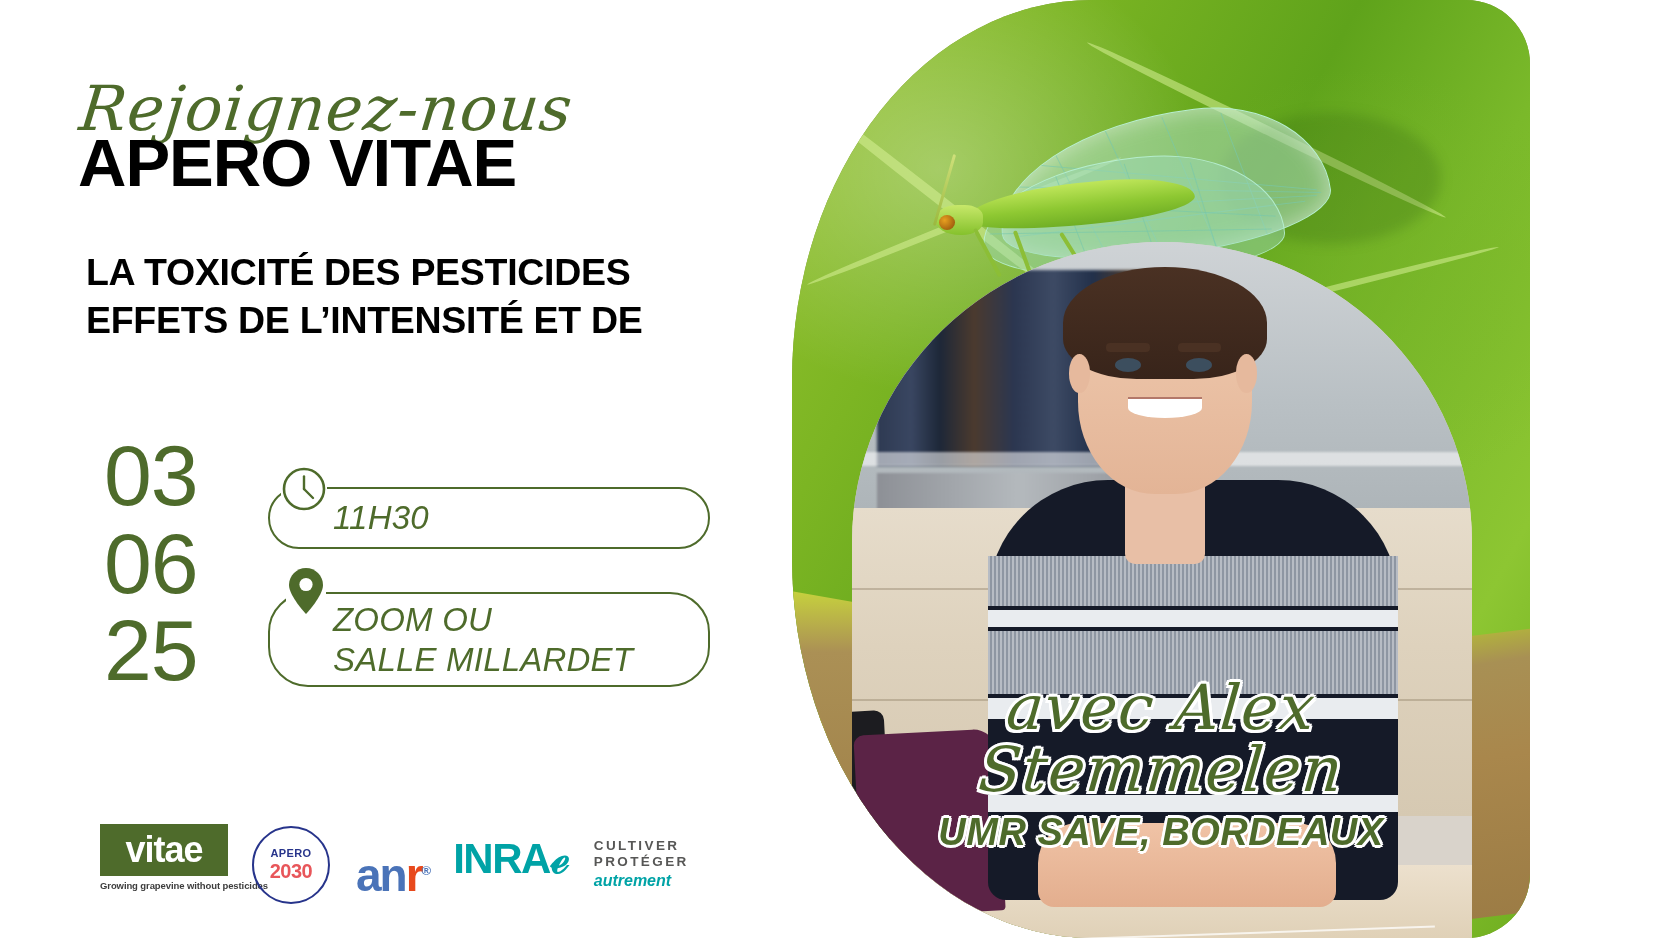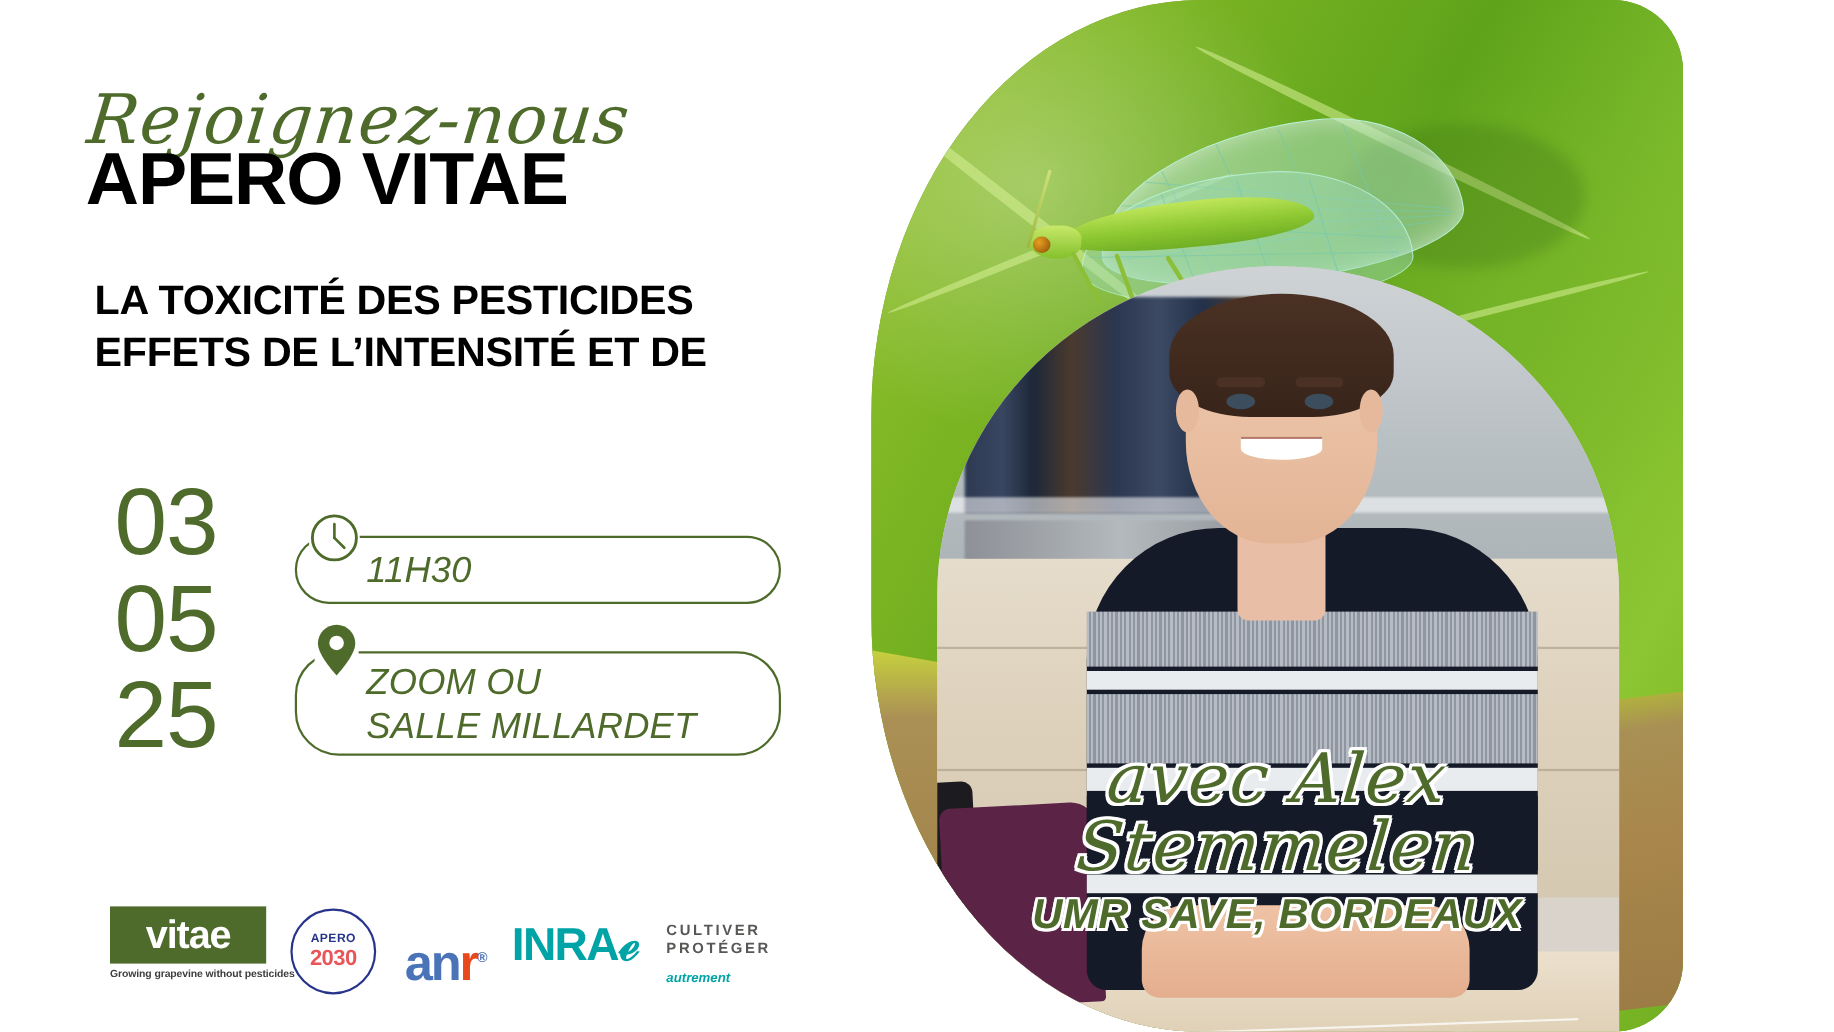--- a/index.html
+++ b/index.html
@@ -89,21 +89,21 @@
   #pin-badge{left:286px;top:565px;width:40px;height:52px;}
 
   
   .logos{
     position:absolute;left:100px;top:824px;
     display:flex;align-items:flex-start;gap:0px;
   }
   .logo{position:relative;}
 
   .vitae-box{
-    width:142px;height:52px;background:#4e6b2b;
+    width:128px;height:52px;background:#4e6b2b;
     display:flex;align-items:center;justify-content:center;
   }
   .vitae-word{
     color:#fff;font-size:36px;font-weight:bold;letter-spacing:-1px;
     font-family:"Liberation Sans", sans-serif;line-height:1;
   }
   .vitae-tag{
     margin-top:4px;width:130px;
     color:#3d3d3d;font-size:9.5px;font-weight:bold;
     letter-spacing:-0.1px;white-space:nowrap;
@@ -144,21 +144,21 @@
   .inrae{
     margin-left:22px;margin-top:14px;
     font-size:42px;font-weight:bold;letter-spacing:-1.5px;line-height:1;
     color:#00A3A6;white-space:nowrap;
   }
 
   .cultiver{
     margin-left:26px;margin-top:14px;line-height:1.18;
   }
   .cultiver .c1{color:#575756;font-size:13.5px;font-weight:bold;letter-spacing:2.4px;white-space:nowrap;}
-  .cultiver .c2{color:#00A3A6;font-size:12px;font-style:italic;font-weight:bold;letter-spacing:0px;white-space:nowrap;margin-top:12px;}
+  .cultiver .c2{color:#00A3A6;font-size:16px;font-style:italic;font-weight:bold;letter-spacing:0px;white-space:nowrap;margin-top:2px;}
 
   
   .photo-panel{
     position:absolute;left:792px;top:0;width:738px;height:938px;
     overflow:hidden;
   }
   .leaf-shape{
     position:absolute;left:0;top:0;width:738px;height:938px;
     border-top-left-radius:300px 380px;
     border-bottom-left-radius:300px 380px;
@@ -360,21 +360,21 @@
     <div class="script-line">Rejoignez-nous</div>
     <div class="apero">APERO VITAE</div>
 
     <div class="subtitle">
       <div>LA TOXICITÉ DES PESTICIDES</div>
       <div>EFFETS DE L’INTENSITÉ ET DE</div>
     </div>
 
     <div class="date-block">
       <div>03</div>
-      <div>05</div>
+      <div>06</div>
       <div>25</div>
     </div>
 
     <div class="pill" id="pill-time"></div>
     <div class="icon-badge" id="clock-badge">
       <svg width="46" height="46" viewBox="0 0 46 46" aria-hidden="true">
         <circle cx="23" cy="23" r="20" fill="#ffffff" stroke="#4e6b2b" stroke-width="2.6"></circle>
         <line x1="23" y1="23" x2="23" y2="10.5" stroke="#4e6b2b" stroke-width="2.4" stroke-linecap="round"></line>
         <line x1="23" y1="23" x2="32" y2="32" stroke="#4e6b2b" stroke-width="2.4" stroke-linecap="round"></line>
       </svg>

